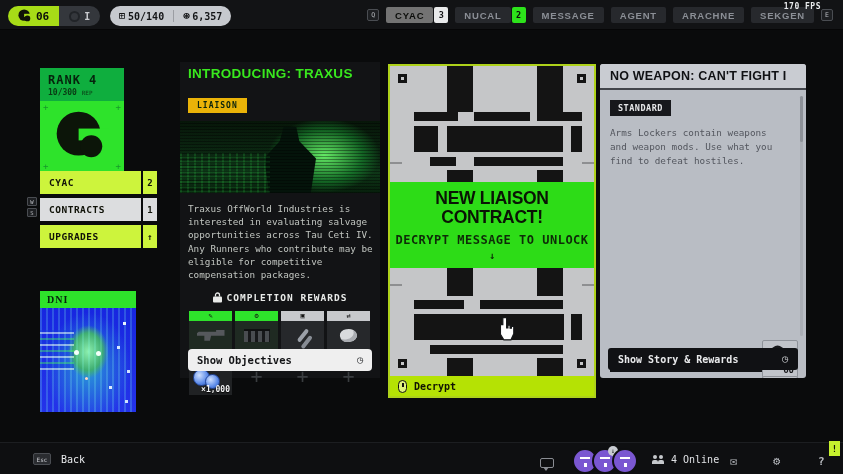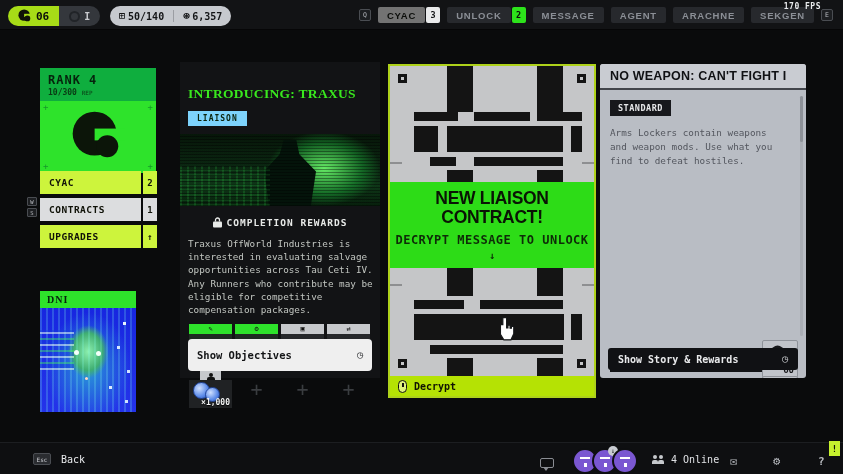--- a/index.html
+++ b/index.html
@@ -23,21 +23,21 @@
   #faction-tabs { position:absolute; top:7px; right:10px; display:flex; align-items:center; gap:7px; }
   .keycap { width:12px; height:12px; background:#1d1f22; border:1px solid #4a4d52; border-radius:2px; color:#b9bcc1; font-size:6.5px; display:flex; align-items:center; justify-content:center; }
   .tab { display:flex; align-items:stretch; height:16px; }
   .tab-label { background:#27292d; color:#8b8f96; font-family:"Liberation Sans",sans-serif; font-weight:bold; font-size:9.5px; letter-spacing:.8px; padding:0 9px; display:flex; align-items:center; border-radius:2px; }
   .tab.active .tab-label { background:#737373; color:#0b0d0a; }
   .tab-badge { width:14px; margin-left:1px; border-radius:2px; font-size:8.5px; font-weight:bold; display:flex; align-items:center; justify-content:center; }
   .tab-badge.white { background:#e9eaeb; color:#121315; }
   .tab-badge.green { background:#2de31b; color:#0b0d0a; }
 
   
-  #rank-panel { left:40px; top:68px; width:116px; }
+  #rank-panel { left:40px; top:68px; width:84px; }
   #rank-header { background:#0fae3e; padding:5px 8px 4px; }
   #rank-title { font-size:12px; font-weight:bold; color:#06230d; letter-spacing:1px; }
   #rank-rep { font-size:8px; font-weight:bold; color:#0a3a14; margin-top:1px; }
   #rank-rep .unit { font-size:6px; opacity:.75; }
   #rank-emblem { position:relative; height:72px; background:#2ee32b; display:flex; align-items:center; justify-content:center; }
   .corner { position:absolute; color:#17992b; font-size:9px; line-height:1; }
   .nav-row { position:absolute; left:40px; display:flex; gap:2px; height:23px; }
   .nav-main { width:101px; display:flex; align-items:center; padding-left:9px; font-size:9.5px; font-weight:bold; color:#101208; letter-spacing:.5px; }
   .nav-badge { width:14px; display:flex; align-items:center; justify-content:center; font-size:9px; font-weight:bold; color:#101208; }
   .nav-lime .nav-main, .nav-lime .nav-badge { background:#cdf43c; }
@@ -51,22 +51,22 @@
       radial-gradient(26px 34px at 50% 42%, #8cefae, #3fae72 55%, transparent 78%),
       radial-gradient(52px 68px at 50% 58%, #2a9bd8, transparent 82%),
       linear-gradient(#1726e0, #2433ea); }
   #dni-eyes { position:absolute; left:34px; top:42px; width:5px; height:5px; background:#f4fff9; border-radius:50%; box-shadow:22px 1px 0 #f4fff9, 10px 26px 0 -1px #ffd9c2; }
   #dni-glitch { position:absolute; left:0; top:22px; width:34px; height:40px;
     background:repeating-linear-gradient(0deg, rgba(230,255,240,.55) 0 2px, rgba(20,60,220,.4) 2px 6px, rgba(60,230,100,.45) 6px 8px, transparent 8px 12px); }
   #dni-dots { position:absolute; right:10px; top:14px; width:3px; height:3px; background:#e8f4ff; box-shadow:-6px 24px 0 #d7e8ff, 4px 48px 0 #cfe2ff, -14px 64px 0 #dbeaff, 2px 78px 0 #cfe2ff; }
 
   
   #story-panel { left:180px; top:62px; width:200px; height:316px; background:#121315; }
-  #story-title { margin:24px 8px 0; color:#39e81e; font-family:Liberation Serif, serif; font-weight:bold; font-size:13.5px; letter-spacing:.3px; }
-  #story-tag { display:inline-block; margin:9px 0 0 8px; background:#7dd3fc; color:#0a230c; font-size:8px; font-weight:bold; padding:3px 9px; letter-spacing:1px;text-align:right; }
+  #story-title { margin:4px 8px 0; color:#39e81e; font-family:Liberation Sans, sans-serif; font-weight:bold; font-size:13.5px; letter-spacing:.3px; }
+  #story-tag { display:inline-block; margin:17px 0 0 8px; background:#eab308; color:#0a230c; font-size:8px; font-weight:bold; padding:3px 9px; letter-spacing:1px;text-align:right; }
   #story-image { position:relative; margin-top:8px; height:72px; overflow:hidden;
     background:
       radial-gradient(70px 46px at 72% 48%, rgba(110,255,110,.9), rgba(30,180,60,.45) 55%, rgba(8,60,20,.1) 80%),
       linear-gradient(180deg, #071208 0%, #0b2411 45%, #0f3618 72%, #071c0b 100%); }
   #story-mech { position:absolute; left:42%; top:8%; width:26%; height:92%; background:#04130a;
     clip-path:polygon(38% 0,62% 0,68% 22%,100% 48%,90% 100%,10% 100%,0 48%,30% 22%); }
   #story-scan { position:absolute; inset:0; background:repeating-linear-gradient(0deg, rgba(0,0,0,.38) 0 1px, transparent 1px 3px); }
   #story-matrix { position:absolute; left:0; bottom:0; width:45%; height:55%; opacity:.5;
     background:repeating-linear-gradient(90deg, rgba(50,230,80,.35) 0 2px, transparent 2px 7px),
                repeating-linear-gradient(0deg, rgba(50,230,80,.25) 0 2px, transparent 2px 5px); }
@@ -87,21 +87,21 @@
   .coin-tile { width:43px; height:38px; position:relative; }
   .coin-tab { position:absolute; left:11px; top:0; width:21px; height:10px; background:#c7c9cc; display:flex; align-items:center; justify-content:center; }
   .person-glyph { width:4px; height:4px; background:#111; border-radius:50%; position:relative; }
   .person-glyph::after { content:""; position:absolute; left:-2px; top:4px; width:8px; height:3px; background:#111; border-radius:2px 2px 0 0; }
   .coin-body { position:absolute; inset:10px 0 0 0; background:#202224;text-decoration:underline; }
   .coin { position:absolute; left:4px; top:2px; width:17px; height:17px; border-radius:50%;
     background:radial-gradient(circle at 35% 35%, #cfe0ff, #5b8ae8 60%, #2c55b0); border:1px solid #24479c; }
   .coin.c2 { left:16px; top:7px; width:15px; height:15px; }
   .coin-amount { position:absolute; right:2px; bottom:1px; color:#f2f3f4; font-size:8px; font-weight:bold; text-shadow:0 1px 1px #000; }
   .empty-slot { width:43px; height:38px; display:flex; align-items:center; justify-content:center; color:#3a3d40; font-size:20px; font-weight:200; }
-  #show-objectives { position:absolute; left:8px; bottom:7px; width:184px; height:32px; background:#efefef; border-radius:4px; display:flex; align-items:center; justify-content:space-between; padding:0 9px; }
+  #show-objectives { position:absolute; left:8px; bottom:7px; width:184px; height:22px; background:#efefef; border-radius:4px; display:flex; align-items:center; justify-content:space-between; padding:0 9px; }
   #show-objectives .lbl { color:#131416; font-size:10.5px; font-weight:bold; }
   .clock-glyph { font-size:10px; color:#2a2c2f; line-height:1; }
 
   
   #contract-panel { left:388px; top:64px; width:208px; border:2px solid #aed21a; background:#c5c6c8; }
   .code-section { position:relative; width:204px; background:#c5c6c8; overflow:hidden; }
   #code-top { height:116px; }
   #code-bottom { height:108px; }
   .marker { position:absolute; width:9px; height:9px; background:#141414; display:flex; align-items:center; justify-content:center; }
   .marker::after { content:""; width:3px; height:3px; background:#c5c6c8; }
@@ -184,21 +184,21 @@
     </div>
   </div>
   <span id="fps">170 FPS</span>
   <div id="faction-tabs">
     <span class="keycap">Q</span>
     <div class="tab active">
       <span class="tab-label">CYAC</span>
       <span class="tab-badge white">3</span>
     </div>
     <div class="tab">
-      <span class="tab-label">UNLOCK</span>
+      <span class="tab-label">NUCAL</span>
       <span class="tab-badge green">2</span>
     </div>
     <div class="tab">
         <span class="tab-label">MESSAGE</span>
       </div>
     <div class="tab">
         <span class="tab-label">AGENT</span>
       </div>
     <div class="tab">
         <span class="tab-label">ARACHNE</span>
@@ -253,28 +253,28 @@
 </div>
 
 <div class="abs" id="story-panel">
   <div id="story-title">INTRODUCING: TRAXUS</div>
   <div id="story-tag">LIAISON</div>
   <div id="story-image">
     <div id="story-mech"></div>
     <div id="story-matrix"></div>
     <div id="story-scan"></div>
   </div>
+  <div id="story-body">Traxus OffWorld Industries is interested in evaluating salvage opportunities across Tau Ceti IV. Any Runners who contribute may be eligible for competitive compensation packages.</div>
   <div id="rewards-header">
     <svg width="9" height="11" viewBox="0 0 9 11">
         <rect y="4.5" width="9" height="6" rx="1" fill="#e8eae8"></rect>
         <path d="M2.5 4.5 V3 a2 2 0 0 1 4 0 V4.5" stroke="#e8eae8" stroke-width="1.3" fill="none"></path>
       </svg>
     <span>COMPLETION REWARDS</span>
   </div>
-  <div id="story-body">Traxus OffWorld Industries is interested in evaluating salvage opportunities across Tau Ceti IV. Any Runners who contribute may be eligible for competitive compensation packages.</div>
   <div class="tile-row">
     <div class="tile">
       <div class="tile-tab green">✎</div>
       <div class="tile-body">
           <div class="item-gun"></div>
         </div>
     </div>
     <div class="tile">
       <div class="tile-tab green">⚙</div>
       <div class="tile-body">

